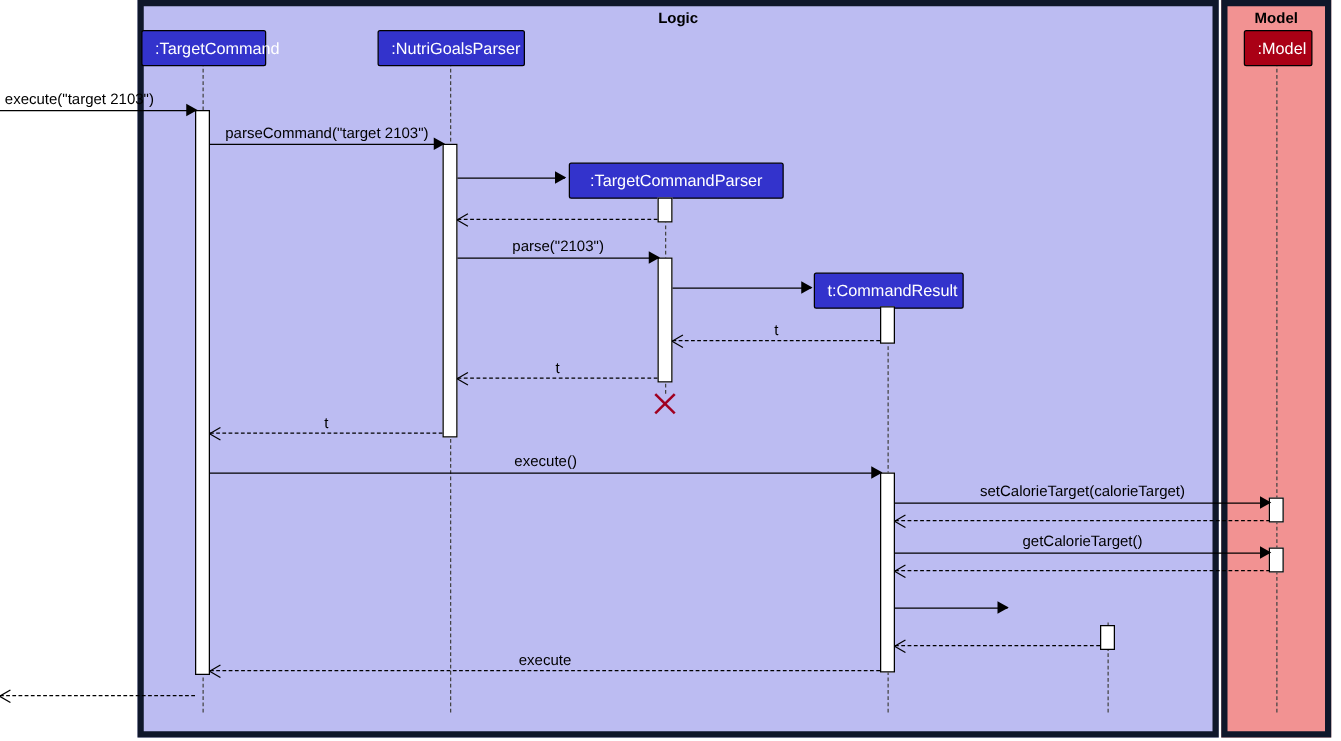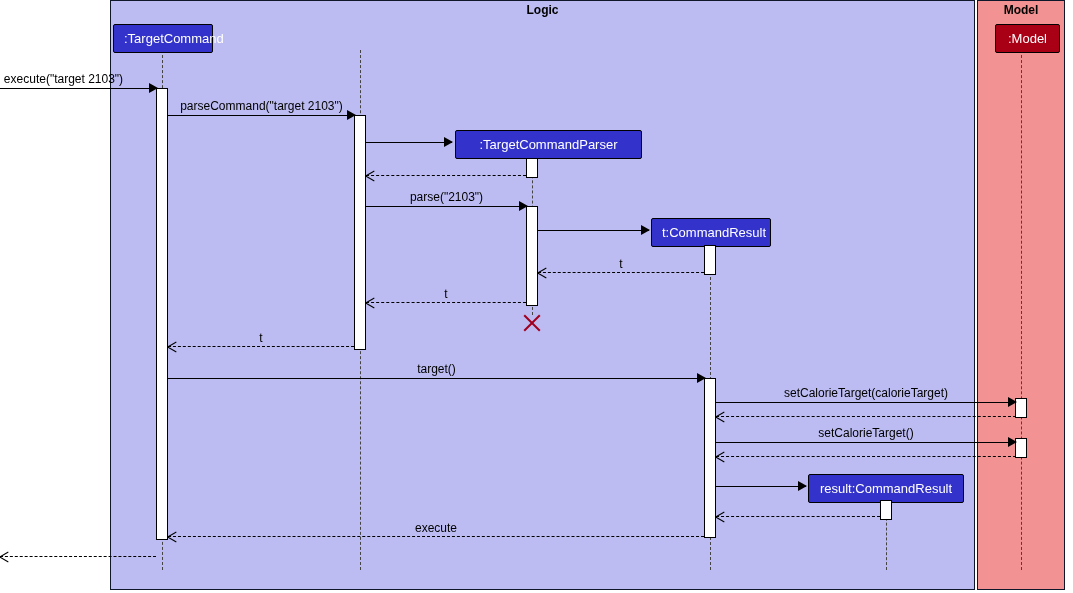--- a/index.html
+++ b/index.html
@@ -1,18 +1,18 @@
 <!DOCTYPE html>
 <html><head>
 <meta charset="utf-8">
 <style>
   * { box-sizing: border-box; margin: 0; padding: 0; }
   body { font-family: Arial, sans-serif; font-size: 12px; background: #fff; }
   .canvas { position: relative; width: 1073px; height: 593px; background:#fff; }
-  .frame { position:absolute; border:1px solid #0f172a; }
+  .frame { position:absolute; border:5px solid #0f172a; }
   .logic-frame { left:110px; top:0; width:865px; height:590px; background:#bcbcf2; }
   .model-frame { left:977px; top:0; width:88px; height:590px; background:#f29292; }
   .frame-title { position:absolute; top:2px; left:50%; transform:translateX(-50%); font-weight:bold; font-size:12px; font-family: Arial, sans-serif; }
   .participant { position:absolute; background:#3333cc; color:#fff; border:1px solid #000; padding:6px 10px; text-align:center; font-size:13px; border-radius:2px; }
   .lifeline { position:absolute; width:0; border-left:1px dashed #444; }
   .activation { position:absolute; width:12px; background:#fff; border:1px solid #000; transform:translateX(-50%); }
   .msg { position:absolute; height:1px; background:#000; }
   .msg.dashed { background:transparent; border-top:1px dashed #000; height:0; }
   .msg .label { position:absolute; top:-16px; width:100%; text-align:center; white-space:nowrap; font-size:12px; }
   .arrowhead { position:absolute; width:0; height:0; border-top:5px solid transparent; border-bottom:5px solid transparent; }
@@ -42,24 +42,24 @@
   </div>
 
   <div class="lifeline" style="left:162px; top:50px; height:520px;"></div>
   <div class="lifeline" style="left:360px; top:50px; height:520px;"></div>
   <div class="lifeline" style="left:532px; top:155px; height:160px;"></div>
   <div class="lifeline" style="left:710px; top:242px; height:328px;"></div>
   <div class="lifeline" style="left:886px; top:498px; height:72px;"></div>
   <div class="lifeline" style="left:1021px; top:50px; height:520px;"></div>
 
   <div class="participant" style="left:113px; top:24px; width:100px;">:TargetCommand</div>
-  <div class="participant" style="left:455px; top:130px; width:187px;">:TargetCommandParser</div>
+  <div class="participant" style="left:302px; top:24px; width:118px;">:NutriGoalsParser</div>
+  <div class="participant" style="left:455px; top:130px; width:172px;">:TargetCommandParser</div>
   <div class="participant" style="left:651px; top:218px; width:120px;">t:CommandResult</div>
-  <div class="participant" style="left:808px; top:474px; width:156px;">result:CommandResult</div>
-  <div class="participant" style="left:995px; top:24px; width:65px; background:#aa0015;">:Model</div>
+  <div class="participant" style="left:995px; top:24px; width:55px; background:#aa0015;">:Model</div>
 
   <div class="activation" style="left:162px; top:88px; height:452px;"></div>
   <div class="activation" style="left:360px; top:115px; height:235px;"></div>
   <div class="activation" style="left:532px; top:158px; height:20px;"></div>
   <div class="activation" style="left:532px; top:206px; height:100px;"></div>
   <div class="activation" style="left:710px; top:245px; height:30px;"></div>
   <div class="activation" style="left:710px; top:378px; height:160px;"></div>
   <div class="activation" style="left:1021px; top:398px; height:20px;"></div>
   <div class="activation" style="left:1021px; top:438px; height:20px;"></div>
   <div class="activation" style="left:886px; top:500px; height:20px;"></div>
@@ -102,34 +102,34 @@
   </div>
 
   <div class="destroyX" style="left:523px; top:314px;"></div>
 
   <div class="msg dashed" style="left:168px; top:346px; width:186px;">
     <span class="label">t</span>
     <div class="open-arrow left" style="left:-1px; top:-5px;"></div>
   </div>
 
   <div class="msg" style="left:168px; top:378px; width:537px;">
-    <span class="label">target()</span>
+    <span class="label">execute()</span>
     <div class="arrowhead right" style="right:-1px; top:-5px;"></div>
   </div>
 
   <div class="msg" style="left:716px; top:402px; width:300px;">
     <span class="label">setCalorieTarget(calorieTarget)</span>
     <div class="arrowhead right" style="right:-1px; top:-5px;"></div>
   </div>
   <div class="msg dashed" style="left:716px; top:416px; width:300px;">
     <div class="open-arrow left" style="left:-1px; top:-5px;"></div>
   </div>
 
   <div class="msg" style="left:716px; top:442px; width:300px;">
-    <span class="label">setCalorieTarget()</span>
+    <span class="label">getCalorieTarget()</span>
     <div class="arrowhead right" style="right:-1px; top:-5px;"></div>
   </div>
   <div class="msg dashed" style="left:716px; top:456px; width:300px;">
     <div class="open-arrow left" style="left:-1px; top:-5px;"></div>
   </div>
 
   <div class="msg" style="left:716px; top:486px; width:90px;">
     <div class="arrowhead right" style="right:-1px; top:-5px;"></div>
   </div>
   <div class="msg dashed" style="left:716px; top:516px; width:164px;">

